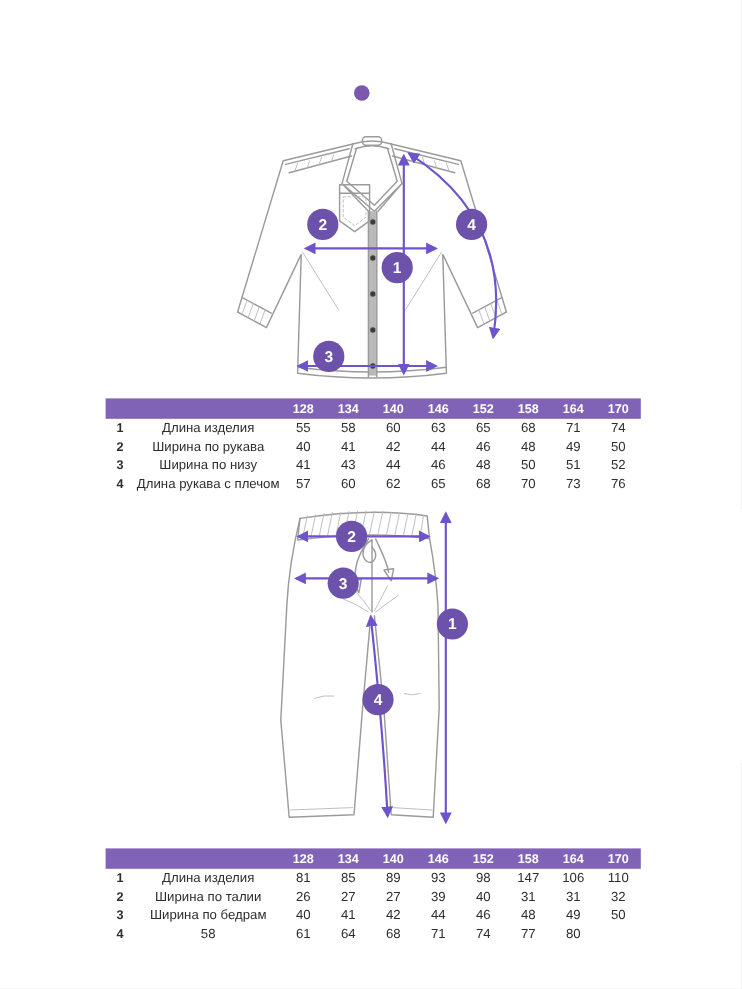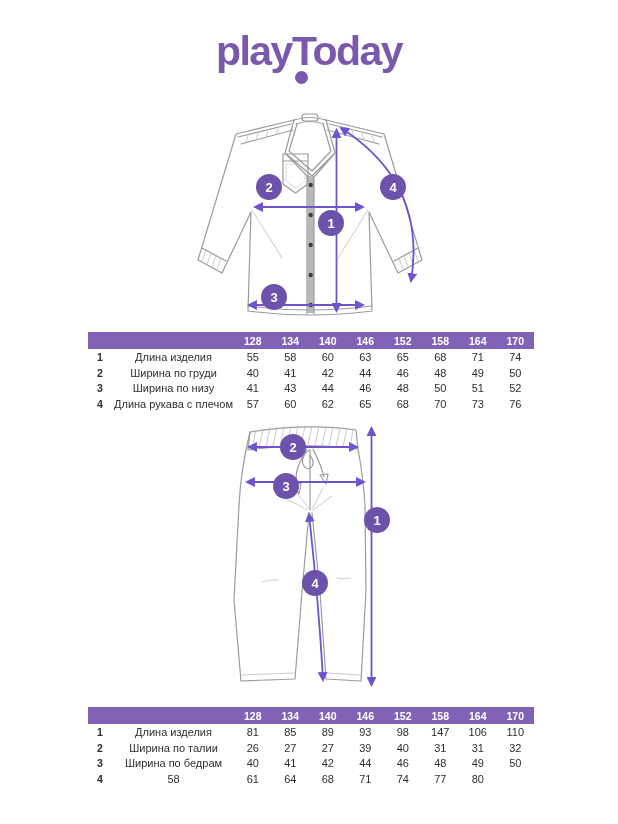--- a/index.html
+++ b/index.html
@@ -46,23 +46,20 @@
   .td{font-size:11px; line-height:13.5px;}
   .td.num{font-weight:bold; font-size:10.5px; padding-left:9px; align-self:center;}
   .td.label{text-align:center;}
   .td.val{text-align:center;}
 </style>
 </head>
 <body>
 
 <div class="page">
 
-  <div class="logo-wrap">
-    <span class="logo">playToday</span>
-  </div>
   <div class="logo-dot"></div>
 
   <svg class="fig" style="left:190px; top:100px;" width="240" height="225" viewBox="0 0 240 225">
     <defs>
       <marker id="ah" viewBox="0 0 10 10" refX="8" refY="5" markerWidth="5.5" markerHeight="5.5" orient="auto-start-reverse">
         <path d="M0,0 L10,5 L0,10 Z" class="arrowhead"></path>
       </marker>
     </defs>
     <g>
 
@@ -134,21 +131,21 @@
           <div class="td val">58</div>
           <div class="td val">60</div>
           <div class="td val">63</div>
           <div class="td val">65</div>
           <div class="td val">68</div>
           <div class="td val">71</div>
           <div class="td val">74</div>
         </div>
         <div class="tr">
           <div class="td num">2</div>
-          <div class="td label">Ширина по груди</div>
+          <div class="td label">Ширина по рукава</div>
           <div class="td val">40</div>
           <div class="td val">41</div>
           <div class="td val">42</div>
           <div class="td val">44</div>
           <div class="td val">46</div>
           <div class="td val">48</div>
           <div class="td val">49</div>
           <div class="td val">50</div>
         </div>
         <div class="tr">

